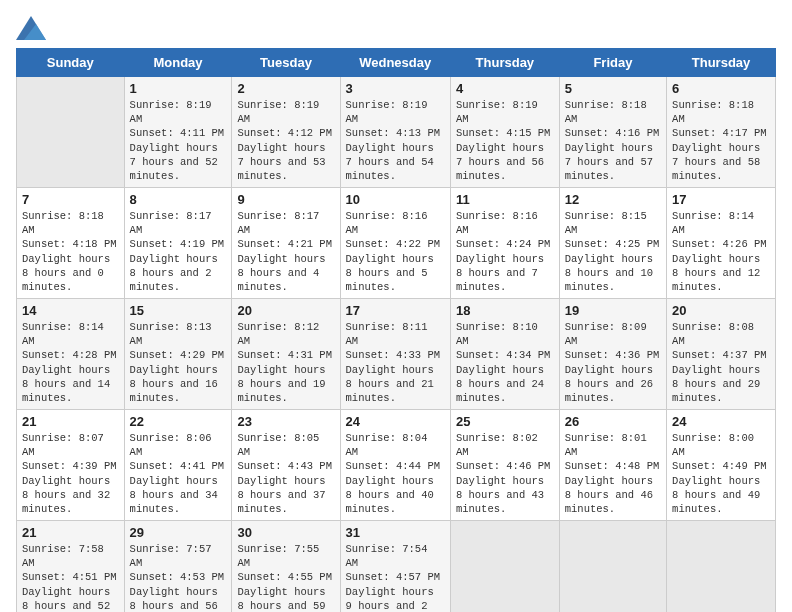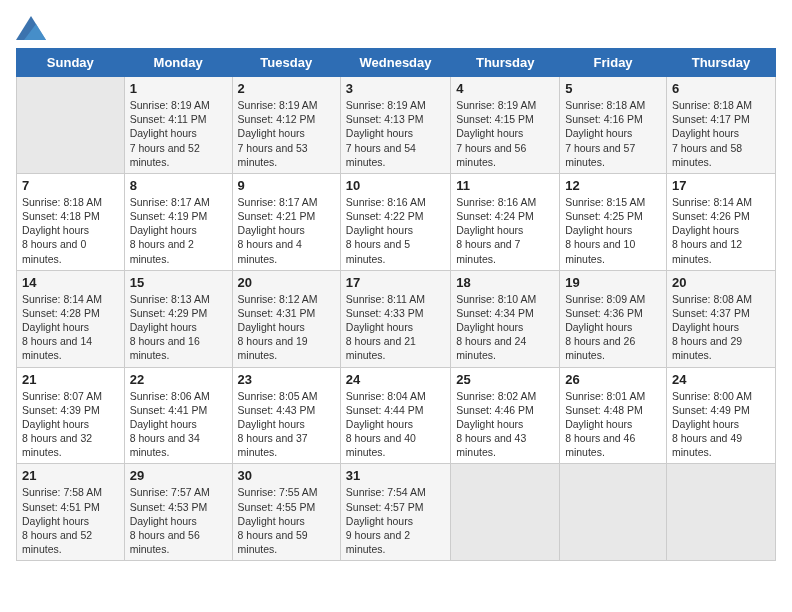--- a/index.html
+++ b/index.html
@@ -79,20 +79,21 @@
     .day-num {
       font-weight: bold;
       font-size: 13px;
       margin-bottom: 2px;
       color: #222;
     }
     .day-info {
       color: #333;
       font-size: 10.5px;
       line-height: 1.35;
+      font-family: Liberation Mono, monospace;
     }
     .empty-cell {
       background-color: #e8e8e8;
     }
   </style>
 </head>
 <body>
 
 <div class="header">
   <div class="logo">

